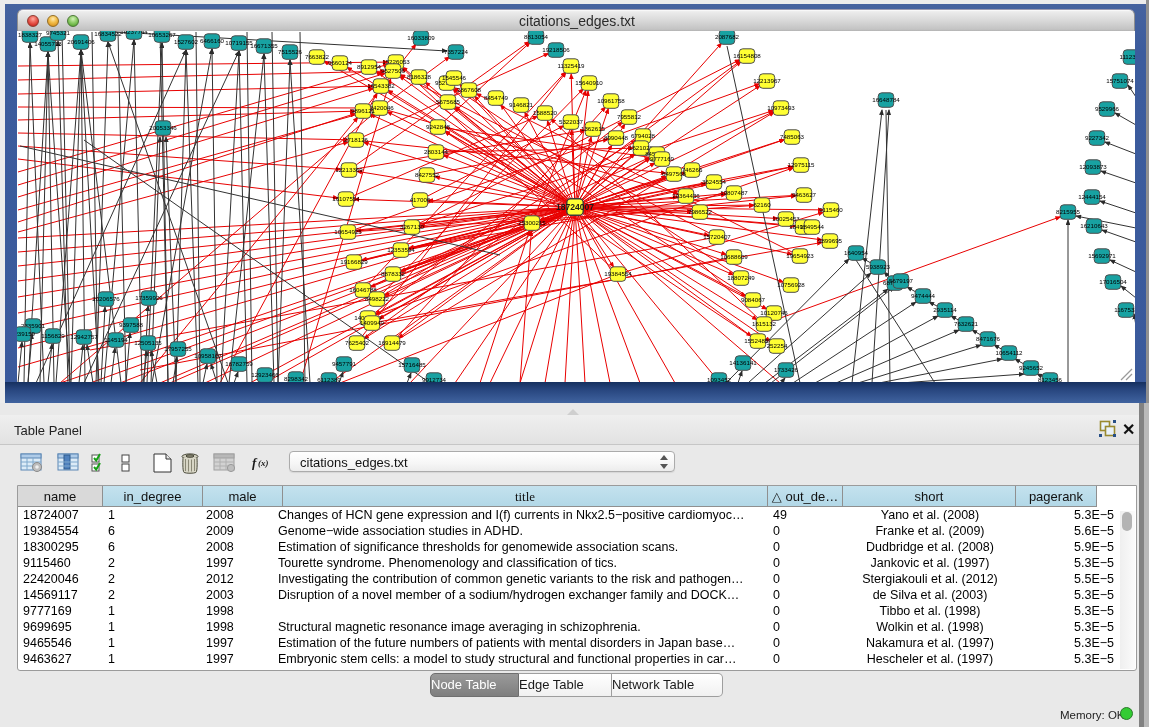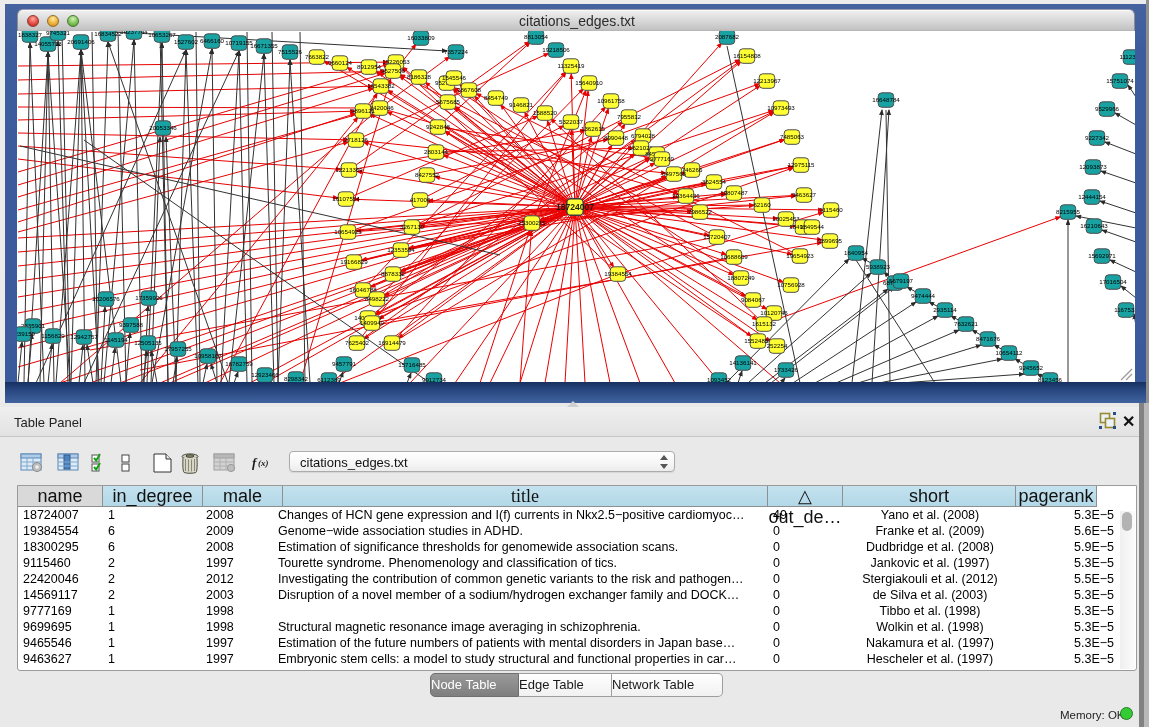--- a/index.html
+++ b/index.html
@@ -14,33 +14,33 @@
  background:linear-gradient(180deg,#fdfdfd 0%,#ececec 8%,#d9d9d9 50%,#c3c3c3 92%,#b3b3b3 100%);
  border-top:1px solid #9a9ab0;border-left:1px solid #8f8f8f;border-right:1px solid #8f8f8f;box-shadow:0 1px 0 #7d7d7d}
 #title{left:0;top:3px;width:1118px;text-align:center;font-size:14px;color:#2b2b2b}
 .mbtn{width:12px;height:12px;border-radius:50%;top:5px}
 #b1{left:9px;background:radial-gradient(circle at 50% 30%,#ffa9a0 0%,#ee6b60 35%,#d83830 70%,#a8201c 100%);border:1px solid #8e3a30}
 #b2{left:29px;background:radial-gradient(circle at 50% 30%,#ffe9b0 0%,#f3c14f 40%,#e09c26 75%,#ad7014 100%);border:1px solid #936d25}
 #b3{left:49px;background:radial-gradient(circle at 50% 30%,#d2f0b8 0%,#93d06e 40%,#64b03e 75%,#3f7d28 100%);border:1px solid #4c7637}
 #canvas{left:17px;top:31px;width:1118px;height:351px;background:#fff;overflow:hidden}
 
 #panel{left:0;top:403px;width:1149px;height:324px;background:#e9e9e9}
-#phead{left:0;top:4px;width:1148px;height:30px;background:linear-gradient(180deg,#efefef,#e2e2e2);border-bottom:1px solid #c6c6c6}
+#phead{left:0;top:12px;width:1148px;height:30px;background:linear-gradient(180deg,#efefef,#e2e2e2);border-bottom:1px solid #c6c6c6}
 #ptitle{left:14px;top:8px;font-size:13px;color:#222}
 #notch{left:567px;top:-6px;width:0;height:0;border-left:6px solid transparent;border-right:6px solid transparent;border-bottom:6px solid #cfcfcf}
 #closex{left:1122px;top:5px;font-size:16px;font-weight:bold;color:#111}
 
 .ticon{top:48px}
 #combo{left:289px;top:48px;width:386px;height:21px;border:1px solid #ababab;border-radius:4px;
  background:linear-gradient(180deg,#ffffff 0%,#f6f6f6 60%,#ececec 100%);box-shadow:0 1px 1px rgba(0,0,0,.08)}
 #combotext{left:10px;top:3px;font-size:13px;color:#111}
 
 #tbl{left:17px;top:82px;width:1120px;height:186px;background:#fff;border:1px solid #9b9b9b;border-radius:0 0 3px 3px}
 .hcell{position:absolute;top:83px;height:21px;border-right:1px solid #8f8f8f;border-bottom:1px solid #8f8f8f;
- background:linear-gradient(180deg,#c4e2ee,#b2d8e7);font-size:18px;color:#111;text-align:center;line-height:21px}
+ background:linear-gradient(180deg,#c4e2ee,#b2d8e7);font-size:13px;color:#111;text-align:center;line-height:21px}
 .trow{position:absolute;left:18px;top:0;width:1100px;height:16px;font-size:12.5px;color:#000;white-space:nowrap}
 .c{position:absolute;top:0;line-height:16px;overflow:hidden}
 .c1{left:5px;width:95px}.c2{left:90px;width:90px}.c3{left:188px;width:90px}
 .c4{left:260px;width:492px}.c5{left:755px;width:70px}.c6{left:825px;width:174px;text-align:center}
 .c7{left:1056px;width:90px}
 
 #vsb{left:1120px;top:108px;width:15px;height:158px;background:linear-gradient(90deg,#efefef,#fbfbfb)}
 #vthumb{left:2px;top:1px;width:10px;height:19px;border-radius:5px;background:#b3b3b3}
 
 #tabs{left:430px;top:270px;height:22px}

